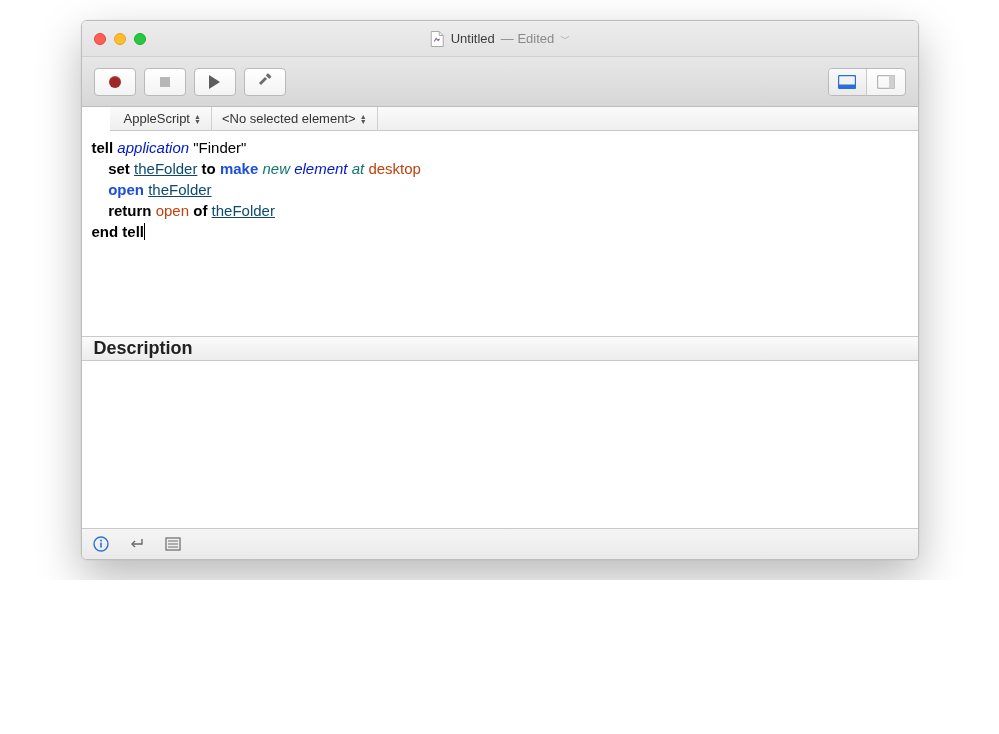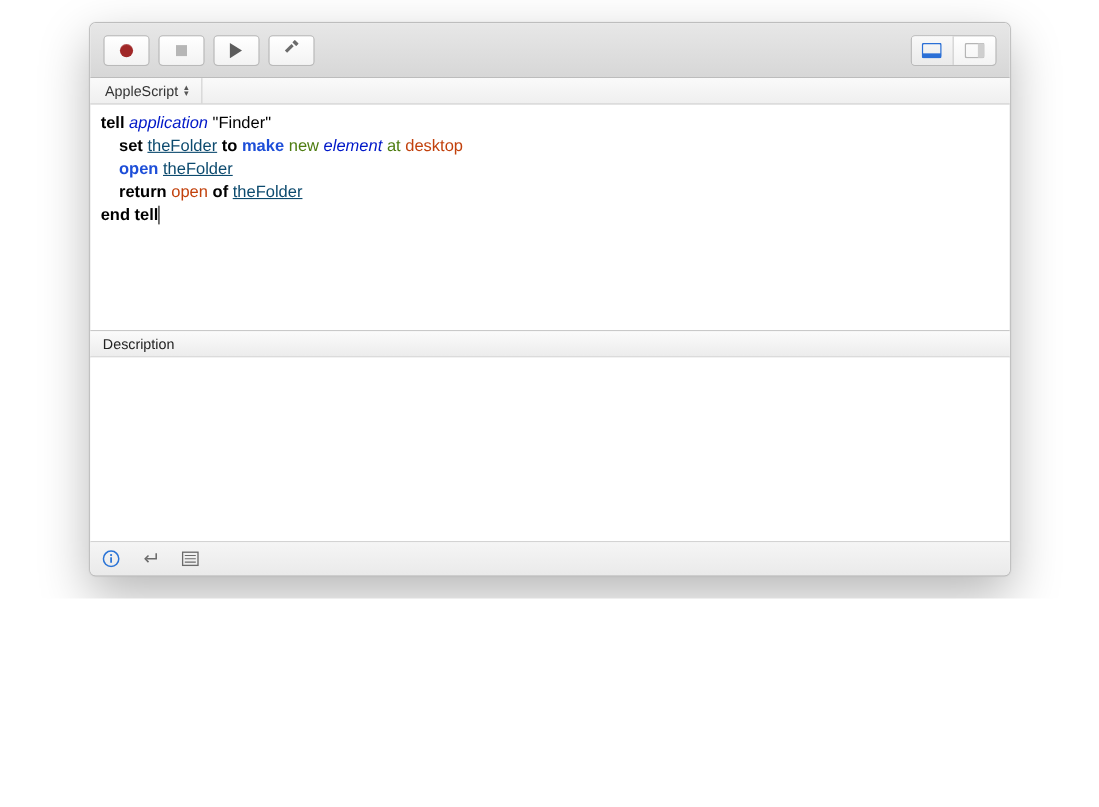--- a/index.html
+++ b/index.html
@@ -104,20 +104,21 @@
 
   
   .navbar {
     height: 24px;
     background: linear-gradient(#fafafa,#efefef);
     border-bottom: 1px solid #c9c9c9;
     display: flex;
     align-items: stretch;
     font-size: 13px;
     color: #333;
+    margin-left: 28px;
   }
   .navitem {
     display: flex;
     align-items: center;
     padding: 0 10px;
     gap: 4px;
     border-right: 1px solid #cfcfcf;
   }
   .navitem:first-child { padding-left: 14px; }
   .updown {
@@ -134,36 +135,36 @@
     overflow: auto;
     color: #000;
     position: relative;
     border-bottom: 1px solid #c9c9c9;
   }
   .kw   { font-weight: bold; }
   .blue { color: #0018c8; font-style: italic; }
   .blue-bold { color: #1d4ed8; font-weight: bold; }
   .green { color: #0c4a6e; text-decoration: underline; }
   .purple { color: #c2410c; }
-  .red { color: #4d7c0f; }
+  .red { color: #0f766e; font-style: italic; }
 
   .cursor {
     display:inline-block; width:1px; height:17px; background:#000;
     vertical-align: text-bottom; margin-left:0px;
   }
 
   
   .deschead {
     height: 24px;
     background: linear-gradient(#fbfbfb,#ececec);
     border-bottom: 1px solid #c9c9c9;
     display:flex; align-items:center;
     padding: 0 12px;
-    font-size: 13px;
-    font-weight: normal;
+    font-size: 18px;
+    font-weight: bold;
     color: #222;
   }
   .descbody {
     height: 168px;
     background: #fff;
     border-bottom: 1px solid #c9c9c9;
   }
   
   .statusbar {
     height: 30px;
@@ -174,20 +175,39 @@
     gap: 18px;
   }
   .staticon { width:18px; height:18px; display:flex; align-items:center; justify-content:center; color:#555; }
   .staticon.info { color:#2b74d6; }
 </style>
 </head>
 <body>
 
 <div class="window">
 
+  <div class="titlebar">
+    <div class="traffic">
+      <div class="tl red"></div>
+      <div class="tl yellow"></div>
+      <div class="tl green"></div>
+    </div>
+    <div class="title">
+      <span class="docicon">
+        <svg width="14" height="16" viewBox="0 0 14 16">
+          <path d="M1 0.5 h8 l4 4 v11 h-12 z" fill="#fefefe" stroke="#a9a9a9" stroke-width="1"></path>
+          <path d="M9 0.5 v4 h4" fill="none" stroke="#a9a9a9" stroke-width="1"></path>
+          <path d="M4 10.5 l2 -3 l2 2 l1.4 -1.6" fill="none" stroke="#8e6fae" stroke-width="1.2"></path>
+        </svg>
+      </span>
+      <span class="docname">Untitled</span>
+      <span class="edited">— Edited</span>
+      <span class="chev">﹀</span>
+    </div>
+  </div>
 
   <div class="toolbar">
     <div class="btn sq">
       <span class="record-dot"></span>
     </div>
     <div class="btn sq">
       <span class="stop-sq"></span>
     </div>
     <div class="btn sq">
       <span class="play-tri"></span>
@@ -213,20 +233,27 @@
           <rect x="0.5" y="0.5" width="17" height="13" rx="1.5" fill="none" stroke="#b5b5b5" stroke-width="1.4"></rect>
           <rect x="12" y="0.5" width="5.5" height="13" fill="#cfcfcf"></rect>
         </svg>
       </div>
     </div>
   </div>
 
   <div class="navbar">
     <div class="navitem">
       <span>AppleScript</span>
+      <span class="updown">
+          <span>▲</span>
+          <span>▼</span>
+        </span>
+    </div>
+    <div class="navitem">
+      <span>&lt;No selected element&gt;</span>
       <span class="updown">
           <span>▲</span>
           <span>▼</span>
         </span>
     </div>
   </div>
 
   <div class="code"><span class="kw">tell</span> <span class="blue">application</span> <span>"Finder"</span>
     <span class="kw">set</span> <span class="green">theFolder</span> <span class="kw">to</span> <span class="blue-bold">make</span> <span class="red">new</span> <span class="blue">element</span> <span class="red">at</span> <span class="purple">desktop</span>
     <span class="blue-bold">open</span> <span class="green">theFolder</span>

